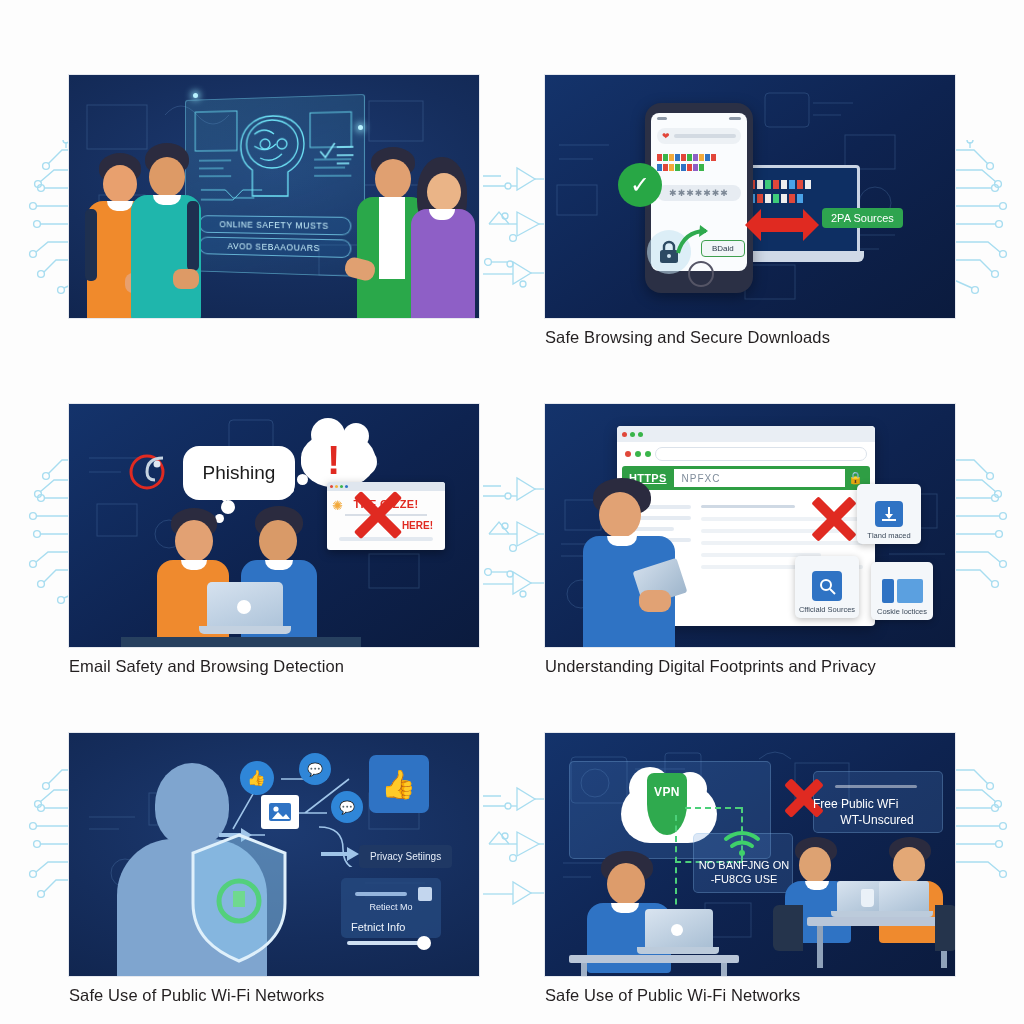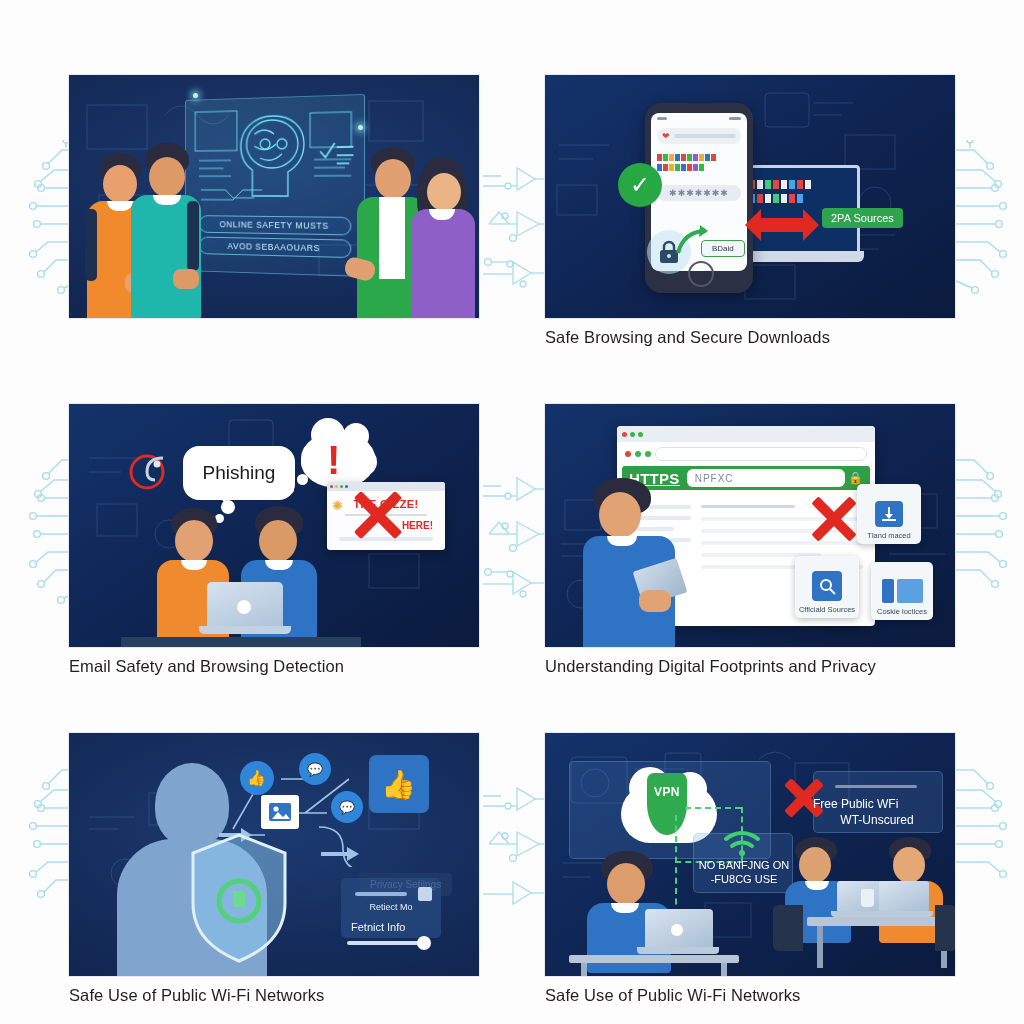--- a/index.html
+++ b/index.html
@@ -108,22 +108,22 @@
   .redx:before,.redx:after{content:"";position:absolute;left:50%;top:0;width:10px;height:100%;
     background:#e02a21;border-radius:2px;}
   .redx:before{transform:translateX(-50%) rotate(45deg);}
   .redx:after{transform:translateX(-50%) rotate(-45deg);}
 
   
   .browser{position:absolute;left:72px;top:22px;width:258px;height:200px;background:#fff;
     border-radius:4px;box-shadow:0 4px 14px rgba(0,0,0,.3);overflow:hidden;}
   .bbar{height:16px;background:#e9eef4;display:flex;align-items:center;gap:3px;padding-left:5px;}
   .urlrow{display:flex;align-items:center;margin:5px;height:24px;background:#2f9e44;border-radius:3px;}
-  .https{color:#fff;font-size:15px;font-weight:bold;padding:0 7px;letter-spacing:.3px;text-decoration:underline;}
-  .urlfield{flex:1;background:#fff;height:18px;border-radius:6px;display:flex;align-items:center;
+  .https{color:#fff;font-size:11px;font-weight:bold;padding:0 7px;letter-spacing:.3px;text-decoration:underline;}
+  .urlfield{flex:1;background:#fff;height:18px;border-radius:0;display:flex;align-items:center;
     padding-left:8px;color:#7f8c9b;font-size:10px;letter-spacing:1px;margin-right:3px;}
   .tile{position:absolute;background:#f4f7fa;border-radius:5px;box-shadow:0 2px 7px rgba(0,0,0,.25);
     display:flex;flex-direction:column;align-items:center;justify-content:flex-end;padding-bottom:4px;}
   .tile .tlabel{font-size:7.5px;color:#3c4a5a;white-space:nowrap;}
   .blueicon{background:#2f73c4;border-radius:4px;display:flex;align-items:center;justify-content:center;color:#fff;}
 
   
   .silhouette{position:absolute;left:48px;top:30px;width:150px;height:210px;}
   .sil-head{position:absolute;left:38px;top:0;width:74px;height:84px;border-radius:50% 50% 45% 45%;
     background:#7fa5cf;}
@@ -737,21 +737,21 @@
         <div class="fbtile" style="left:300px;top:22px;width:60px;height:58px;font-size:28px;">👍</div>
 
         <div class="shield5">
           <svg width="100" height="130" viewBox="0 0 100 130">
             <path d="M50 2 L96 20 V70 C96 102 74 118 50 128 C26 118 4 102 4 70 V20 Z" fill="rgba(140,200,240,.5)" stroke="#dff0fb" stroke-width="3"></path>
             <circle cx="50" cy="68" r="20" fill="none" stroke="#53d07c" stroke-width="5"></circle>
             <path d="M44 58 h12 v16 h-12 z" fill="#6fd98f"></path>
           </svg>
         </div>
 
-        <div class="chip" style="left:290px;top:112px;font-size:10px;padding:6px 11px;margin-top:28px;">
+        <div class="chip" style="left:290px;top:112px;font-size:10px;padding:6px 11px;">
           <span>Privacy Setiings</span>
         </div>
 
         <div class="panel5" style="left:272px;top:145px;width:100px;height:60px;">
           <div class="slider-track" style="left:14px;top:14px;width:52px;"></div>
           <div style="position:absolute;right:9px;top:9px;width:14px;height:14px;background:#c3d6ee;border-radius:2px;"></div>
           <div style="position:absolute;left:0;top:24px;width:100px;text-align:center;color:#e6eefb;font-size:9px;">Retiect Mo</div>
         </div>
         <div style="position:absolute;left:282px;top:188px;color:#f0f5fc;font-size:11px;">Fetnict Info</div>
         <div class="slider-track" style="left:278px;top:208px;width:80px;background:#cfe0f2;"></div>

